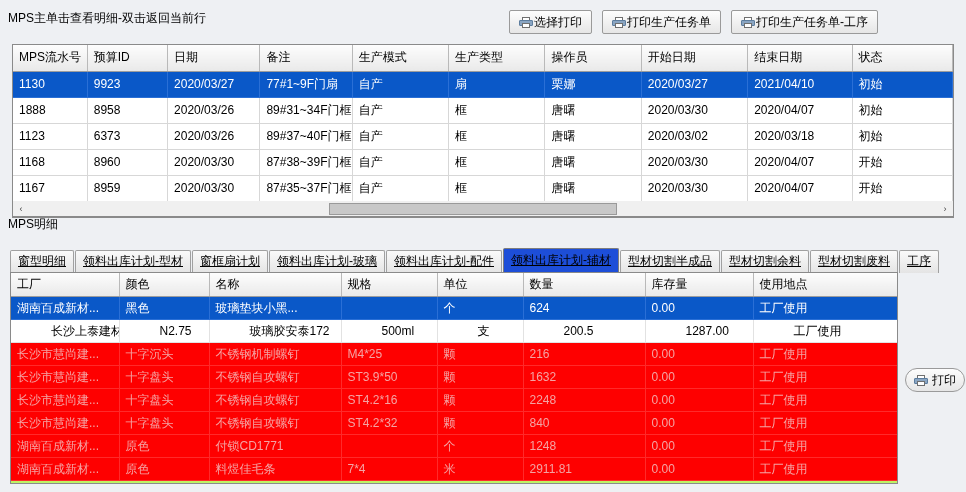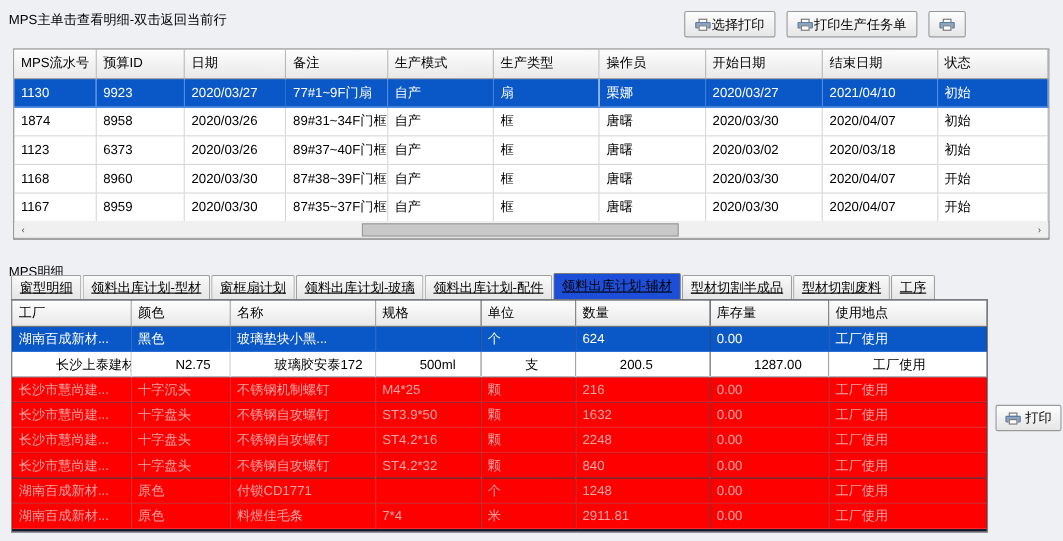--- a/index.html
+++ b/index.html
@@ -56,34 +56,34 @@
     position:absolute;left:12px;top:201px;width:942px;height:16px;
     background:#f0f0f0;border:1px solid #8a8a8a;border-top:none;box-sizing:border-box;
     display:flex;align-items:center;
   }
   .sarrow{width:16px;height:14px;display:flex;align-items:center;justify-content:center;
     background:#f0f0f0;color:#444;font-size:9px;cursor:pointer;flex:none;}
   .strack{position:relative;flex:1;height:14px;background:#f0f0f0;}
   .sthumb{position:absolute;left:300px;top:1px;width:288px;height:12px;background:#c8c8c8;border:1px solid #9a9a9a;box-sizing:border-box;cursor:pointer;}
 
   
-  .detail-title{position:absolute;left:8px;top:239px;font-size:12px;text-align:center;}
+  .detail-title{position:absolute;left:8px;top:216px;font-size:12px;text-align:center;}
 
   .tabs{position:absolute;left:10px;top:249px;width:900px;height:24px;display:flex;align-items:flex-end;text-decoration:underline;}
   .tab{
     height:22px;line-height:21px;padding:0 7px;margin-right:1px;
     background:linear-gradient(#fafafa,#e4e4e4);
     border:1px solid #a0a0a0;border-bottom:none;border-radius:2px 2px 0 0;
     font-size:12px;cursor:pointer;white-space:nowrap;
   }
   .tab.active{background:#1d4ed8;height:24px;line-height:23px;font-weight:normal;border-color:#7d7d7d;}
 
   .detail-wrap{
     position:absolute;left:10px;top:272px;width:888px;height:212px;
-    background:#0f172a;border:1px solid #8a8a8a;box-sizing:border-box;overflow:hidden;
+    background:#bef264;border:1px solid #8a8a8a;box-sizing:border-box;overflow:hidden;
   }
   table.dgrid{border-collapse:collapse;table-layout:fixed;width:100%;}
   table.dgrid th{
     background:linear-gradient(#fdfdfd,#e9e9e9);
     border-right:1px solid #b9b9b9;border-bottom:1px solid #9d9d9d;
     font-weight:normal;font-size:12px;text-align:left;
     padding:3px 6px;height:22px;box-sizing:border-box;white-space:nowrap;overflow:hidden;
   }
   table.dgrid td{
     border-right:1px solid #e2e2e2;border-bottom:1px solid #e2e2e2;
@@ -92,21 +92,21 @@
   }
   tr.row-blue td{background:#0a58c8;color:#fff;border-right-color:#2a6fd6;border-bottom-color:#2a6fd6;}
   tr.row-white td{background:#fff;color:#000;padding-left:40px;}
   tr.row-red td{background:#fe0000;color:#f4a3a3;border-right-color:#ff2a2a;border-bottom-color:#ff2a2a;}
 
   .print-side{
     position:absolute;left:905px;top:368px;
     display:flex;align-items:center;gap:4px;
     height:22px;padding:0 8px;
     background:linear-gradient(#fdfdfd,#e6e6e6);
-    border:1px solid #9a9a9a;border-radius:2px;font-size:12px;cursor:pointer;
+    border:1px solid #9a9a9a;border-radius:12px;font-size:12px;cursor:pointer;
   }
 </style>
 </head>
 <body>
 
 <div class="app">
 
   <div class="topbar">
     <div class="top-title">MPS主单击查看明细-双击返回当前行</div>
     <div class="btnrow">
@@ -125,20 +125,21 @@
             <i class="out"></i>
           </span>
         <span>打印生产任务单</span>
       </div>
       <div class="tbtn">
         <span class="printer">
             <i class="top"></i>
             <i class="body"></i>
             <i class="out"></i>
           </span>
+        <span>打印生产任务单-工序</span>
       </div>
     </div>
   </div>
 
   <div class="grid-wrap">
     <table class="grid">
       <colgroup>
         <col style="width:74px">
           <col style="width:80px">
           <col style="width:92px">
@@ -171,21 +172,21 @@
             <td>2020/03/27</td>
             <td>77#1~9F门扇</td>
             <td>自产</td>
             <td>扇</td>
             <td>栗娜</td>
             <td>2020/03/27</td>
             <td>2021/04/10</td>
             <td>初始</td>
           </tr>
           <tr class="">
-            <td>1874</td>
+            <td>1888</td>
             <td>8958</td>
             <td>2020/03/26</td>
             <td>89#31~34F门框</td>
             <td>自产</td>
             <td>框</td>
             <td>唐曙</td>
             <td>2020/03/30</td>
             <td>2020/04/07</td>
             <td>初始</td>
           </tr>
@@ -240,20 +241,21 @@
   <div class="detail-title">MPS明细</div>
 
   <div class="tabs" id="tabs">
       <div class="tab">窗型明细</div>
       <div class="tab">领料出库计划-型材</div>
       <div class="tab">窗框扇计划</div>
       <div class="tab">领料出库计划-玻璃</div>
       <div class="tab">领料出库计划-配件</div>
       <div class="tab active">领料出库计划-辅材</div>
       <div class="tab">型材切割半成品</div>
+      <div class="tab">型材切割余料</div>
       <div class="tab">型材切割废料</div>
       <div class="tab">工序</div>
     </div>
 
   <div class="detail-wrap">
     <table class="dgrid">
       <colgroup>
         <col style="width:108px">
           <col style="width:90px">
           <col style="width:132px">

